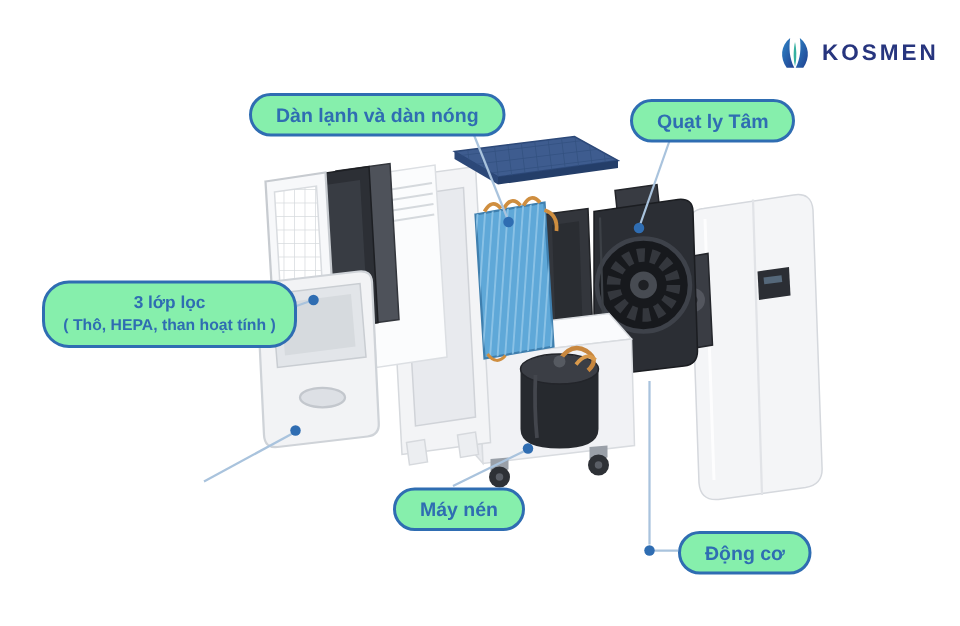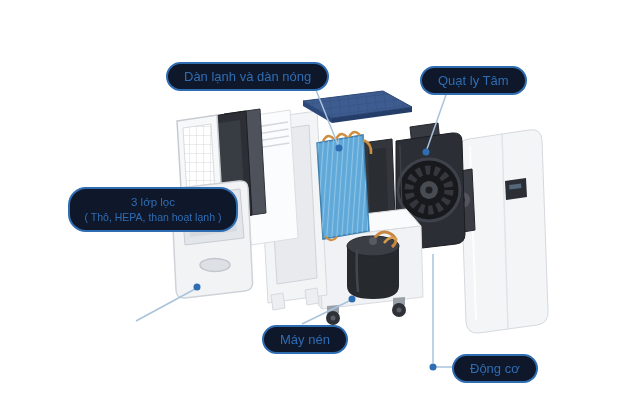--- a/index.html
+++ b/index.html
@@ -7,39 +7,38 @@
     position:relative;
     width:640px;height:417px;
     background:#ffffff;
     overflow:hidden;
     font-family:"Liberation Sans", sans-serif;
   }
   .stage svg.scene{position:absolute;inset:0;z-index:1;}
   .pill{
     position:absolute;
     z-index:5;
-    background:#0f172a;
+    background:#86efac;
     border:2px solid var(--label-blue,#2f6db2);
     color:var(--label-blue,#2f6db2);
-    font-weight:normal;
+    font-weight:bold;
     font-size:13px;
     line-height:1;
     padding:6px 16px;
     border-radius:999px;
     white-space:nowrap;
   }
   .pill.box{
     border-radius:18px;
     width:158px;
     padding:5px 4px;
     display:flex;flex-direction:column;align-items:center;
     text-align:center;
     font-size:11px;
     line-height:1.4;
-    margin-left:40px;
   }
   .pill.box span{white-space:nowrap;font-size:10.5px;}
   .pill.box span:first-child{font-size:11.5px;}
   .connectors line{stroke:var(--line-blue,#a9c3dd);stroke-width:1.5;}
   .dots circle{fill:var(--label-blue,#2f6db2);}
   .logo{
     position:absolute;left:518px;top:22px;z-index:5;
     display:flex;align-items:center;gap:6px;
   }
   .brand-text{
@@ -190,22 +189,36 @@
       <circle cx="433" cy="367" r="3.5"></circle>
     </g>
   </svg>
 
   <div class="pill" style="left:166px;top:62px">Dàn lạnh và dàn nóng</div>
 
   <div class="pill" style="left:420px;top:66px">Quạt ly Tâm</div>
 
   <div class="pill box" style="left:28px;top:187px">
     <span>3 lớp lọc</span>
-    <span>( Thô, HEPA, than hoạt lạnh )</span>
+    <span>( Thô, HEPA, than hoạt tính )</span>
   </div>
 
 
   <div class="pill" style="left:452px;top:354px">Động cơ</div>
 
   <div class="pill" style="left:262px;top:325px">Máy nén</div>
 
+  <div class="logo">
+    <svg width="24" height="26" viewBox="0 0 26 26">
+      <defs>
+        <linearGradient id="logoGrad" x1="0" y1="0" x2="1" y2="1">
+          <stop offset="0" stop-color="#2f86c8"></stop>
+          <stop offset="1" stop-color="#1f3f8f"></stop>
+        </linearGradient>
+      </defs>
+      <path d="M7 24 C2 17 2.5 8 9.5 2.5 C8.5 10 9 17 12.5 24 Z" fill="url(#logoGrad)"></path>
+      <path d="M19 24 C24 17 23.5 8 16.5 2.5 C17.5 10 17 17 13.5 24 Z" fill="url(#logoGrad)"></path>
+      <path d="M13 23 C11.5 17 12 10 13 5.5 C14 10 14.5 17 13 23 Z" fill="#35b0a0"></path>
+    </svg>
+    <span class="brand-text">KOSMEN</span>
+  </div>
 
 </div>
 
 </body></html>

